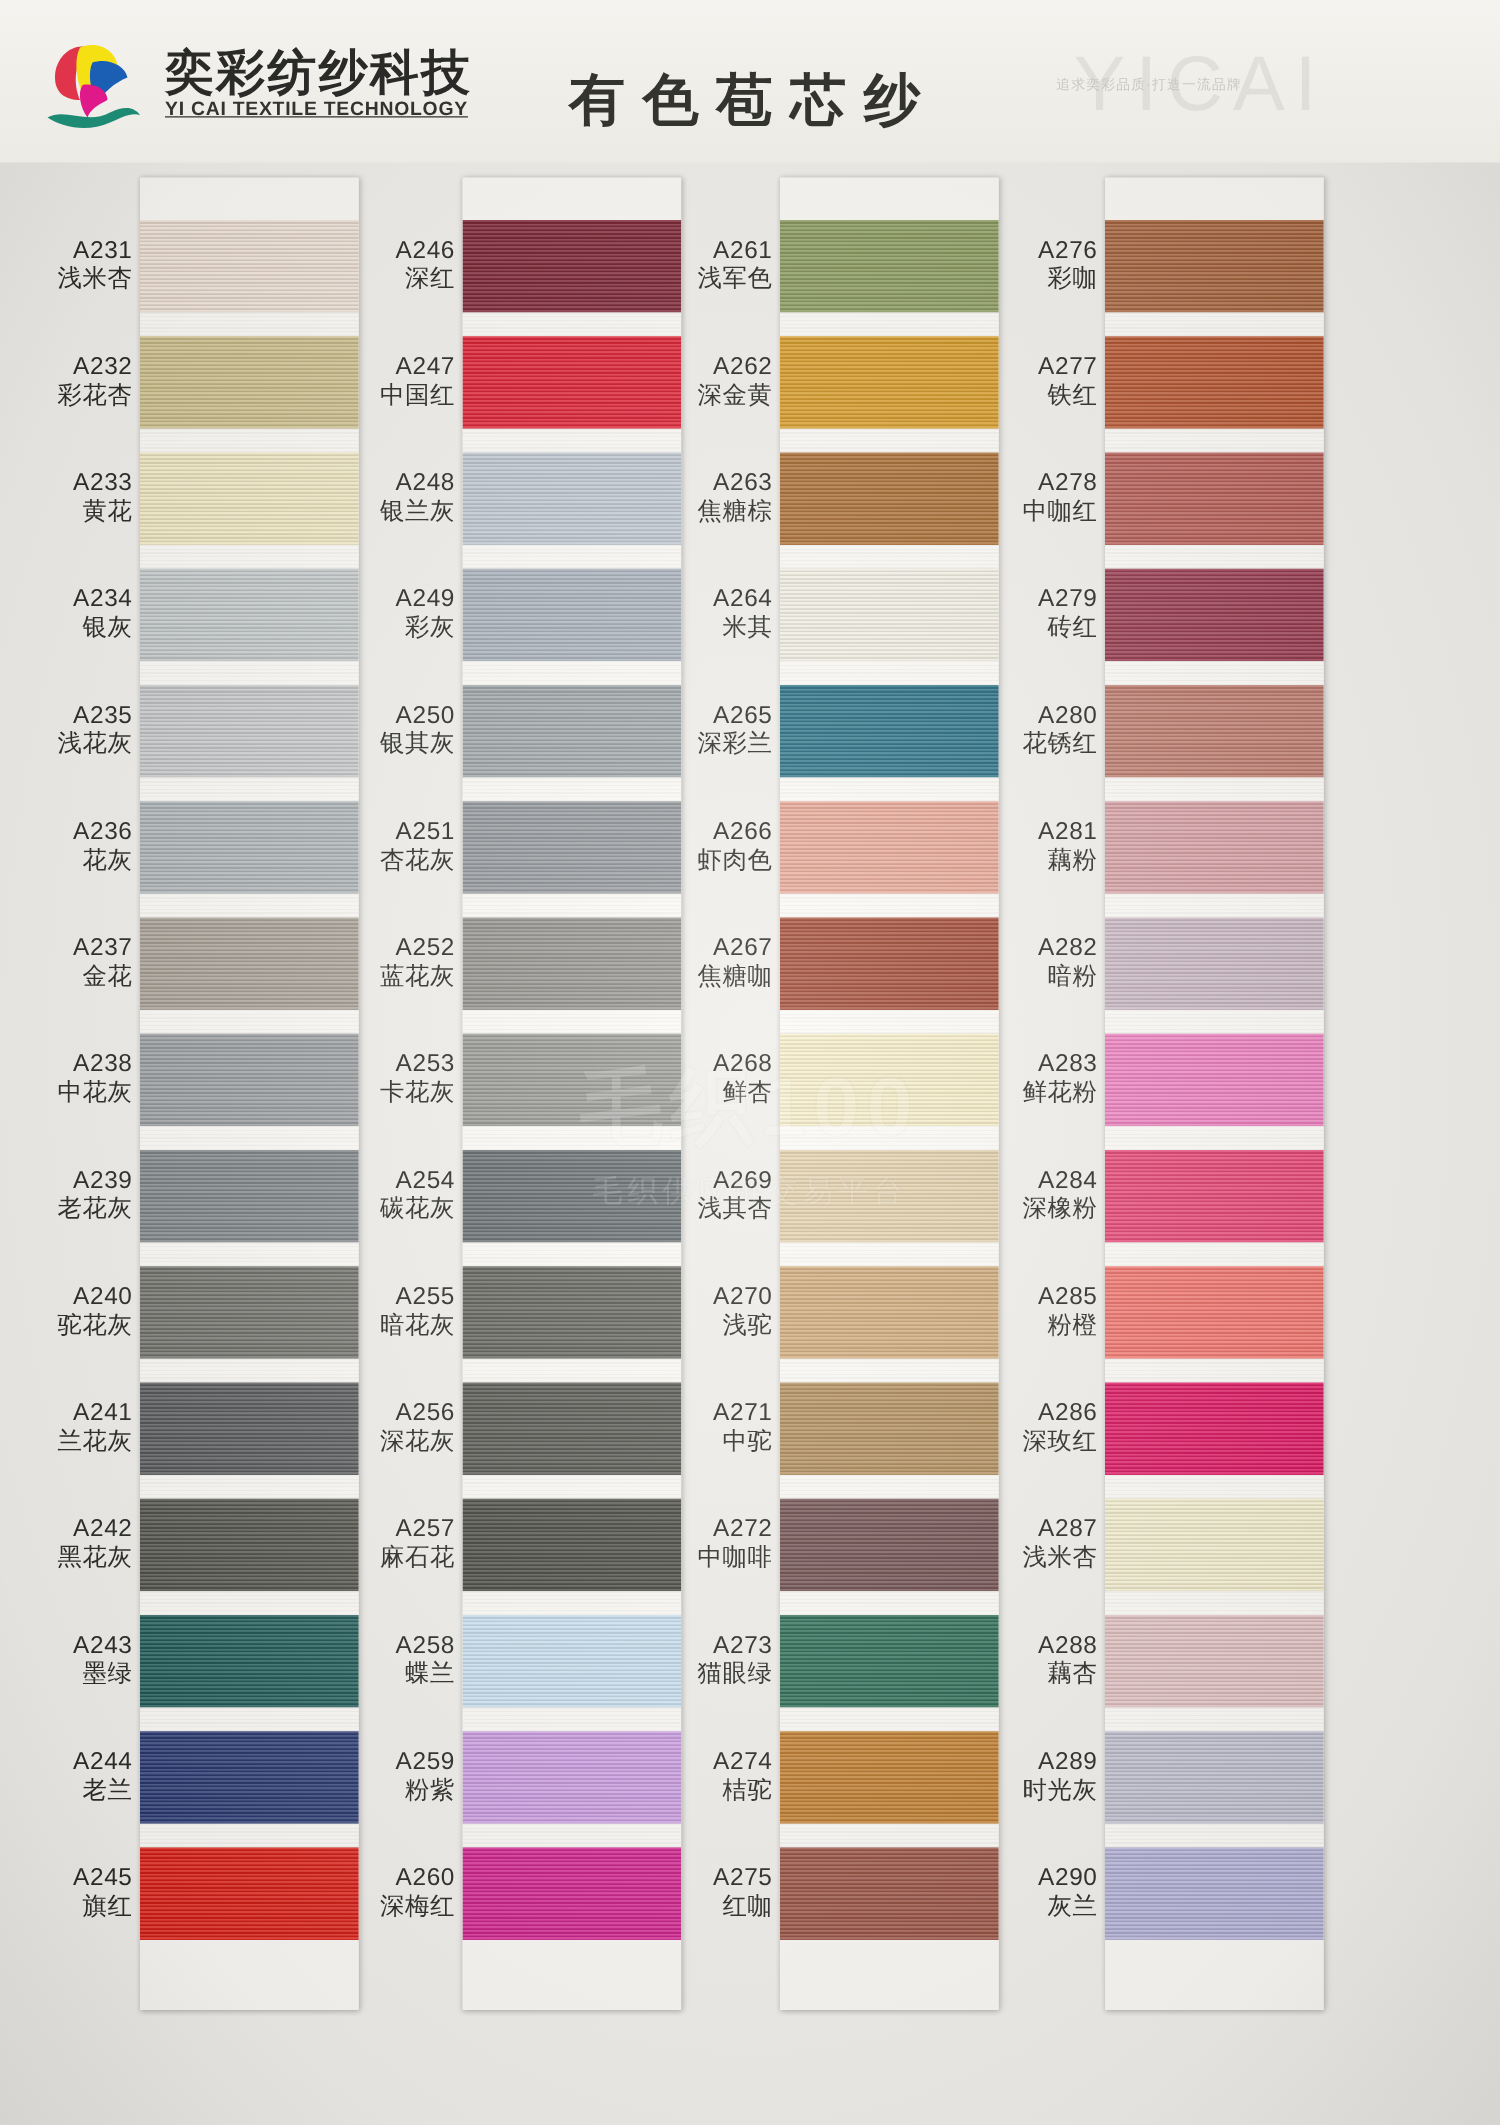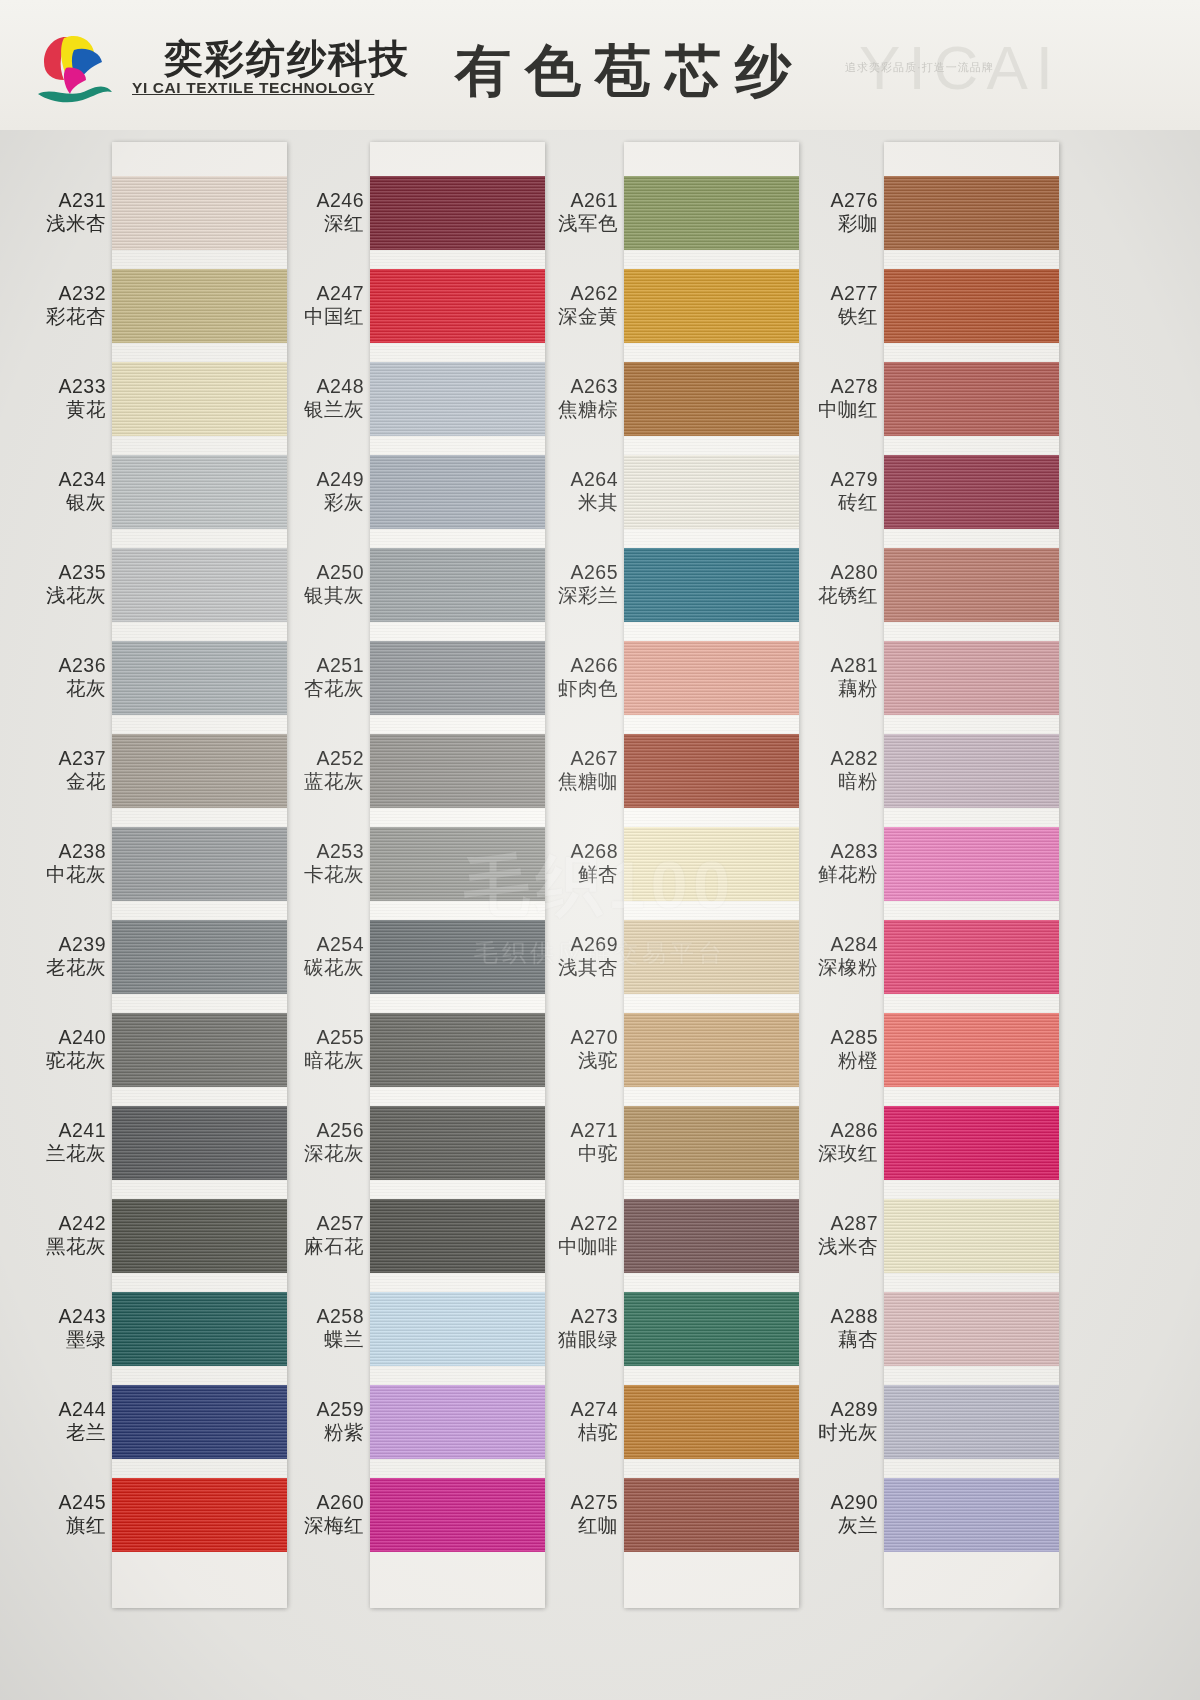--- a/index.html
+++ b/index.html
@@ -10,25 +10,25 @@
     overflow:hidden;position:relative;
   }
   
   .header{
     position:absolute;left:0;top:0;width:1200px;height:130px;
     background:linear-gradient(180deg,#f4f3ef 0%,#eceae5 100%);
   }
   .brand{position:absolute;left:30px;top:28px;display:flex;align-items:center;gap:14px;}
   .logo-mark{width:88px;height:78px;position:relative;}
   .brand-text{display:flex;flex-direction:column;gap:2px;}
-  .brand-cn{font-size:39px;font-weight:700;color:#2a2a28;letter-spacing:2px;line-height:1;margin-left:32px;}
+  .brand-cn{font-size:39px;font-weight:700;color:#2a2a28;letter-spacing:2px;line-height:1;}
   .brand-en{font-size:15.5px;font-weight:700;color:#34332f;letter-spacing:0.6px;line-height:1;text-decoration:underline;}
   .page-title{
-    position:absolute;left:455px;top:34px;
-    font-size:56px;font-weight:700;color:#333330;letter-spacing:14px;
+    position:absolute;left:455px;top:50px;
+    font-size:45px;font-weight:700;color:#333330;letter-spacing:14px;
     white-space:nowrap;
   }
   .wm-logo{position:absolute;left:845px;top:20px;width:230px;height:95px;opacity:.3;}
   .wm-letters{
     position:absolute;left:0;top:0;width:230px;height:95px;
     font-size:62px;font-weight:400;color:#bdbcb6;letter-spacing:8px;
     font-family:"Liberation Sans",sans-serif;
     display:flex;align-items:center;justify-content:center;
   }
   .wm-slogan{

